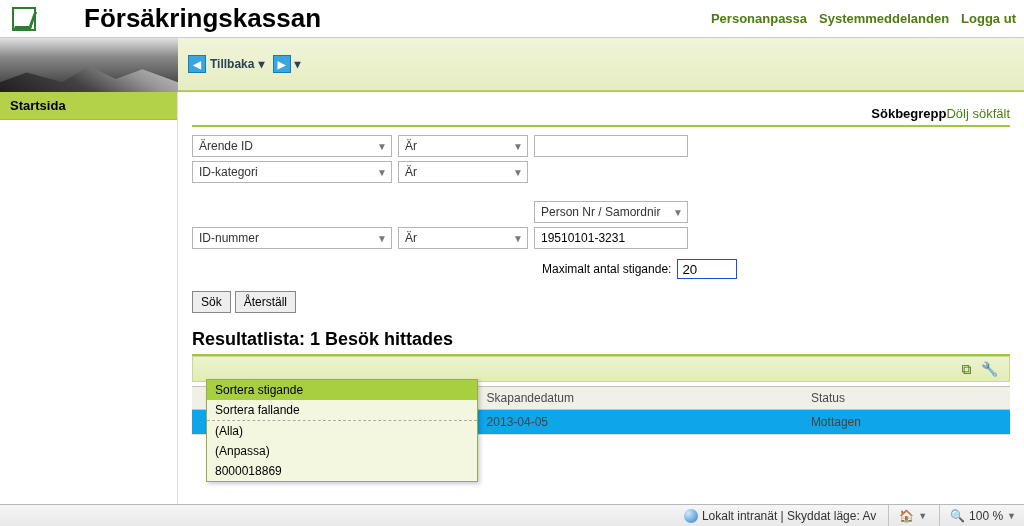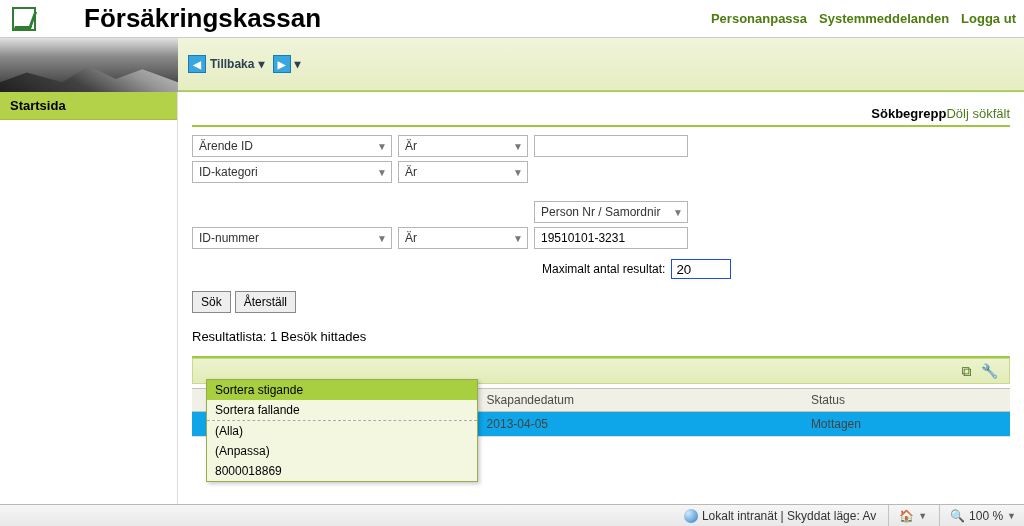--- a/index.html
+++ b/index.html
@@ -149,21 +149,21 @@
     height: 22px; border:1px solid #b5b5b5; padding:0 6px; font-size:12px;
   }
   .txt.w3{ width:154px;}
   .max-row{ margin: 10px 0 12px 350px; display:flex; align-items:center; gap:6px;}
   .max-row input{ width:60px; height:20px; border:1px solid #1d4ed8; padding:0 4px;}
   .btns { display:flex; gap:4px; margin-bottom:16px;align-items:flex-end;}
   .btn {
     border:1px solid #888; background:#eee; padding:3px 8px; font-size:12px;
   }
   .result-head {
-    font-weight: normal; font-size: 13px; border-bottom: 2px solid #a0c83c; padding-bottom:12px; margin-bottom:0;
+    font-weight: bold; font-size: 18px; border-bottom: 2px solid #a0c83c; padding-bottom:4px; margin-bottom:0;
   }
   .tool-strip{
     height:26px;
     background: linear-gradient(#ecf3cf,#e2ecb7);
     border:1px solid #c7da8d;
     display:flex; justify-content:flex-end; align-items:center; gap:10px; padding:0 10px;
   }
   .tool-strip .ico{ color:#4d6c1d; font-size:14px; cursor:pointer;}
   table.results{ width:100%; border-collapse:collapse; margin-top:4px;}
   table.results th{
@@ -288,21 +288,21 @@
         <span class="chev">▼</span>
       </div>
       <div class="dd w2">
         <span>Är</span>
         <span class="chev">▼</span>
       </div>
       <input class="txt w3" value="19510101-3231" style="">
     </div>
 
     <div class="max-row">
-      <span>Maximalt antal resultat:</span>
+      <span>Maximalt antal stigande:</span>
       <input value="20" style="">
     </div>
 
     <div class="btns">
       <button class="btn">Sök</button>
       <button class="btn">Återställ</button>
     </div>
 
     <div class="result-head">Resultatlista: 1 Besök hittades</div>
 

